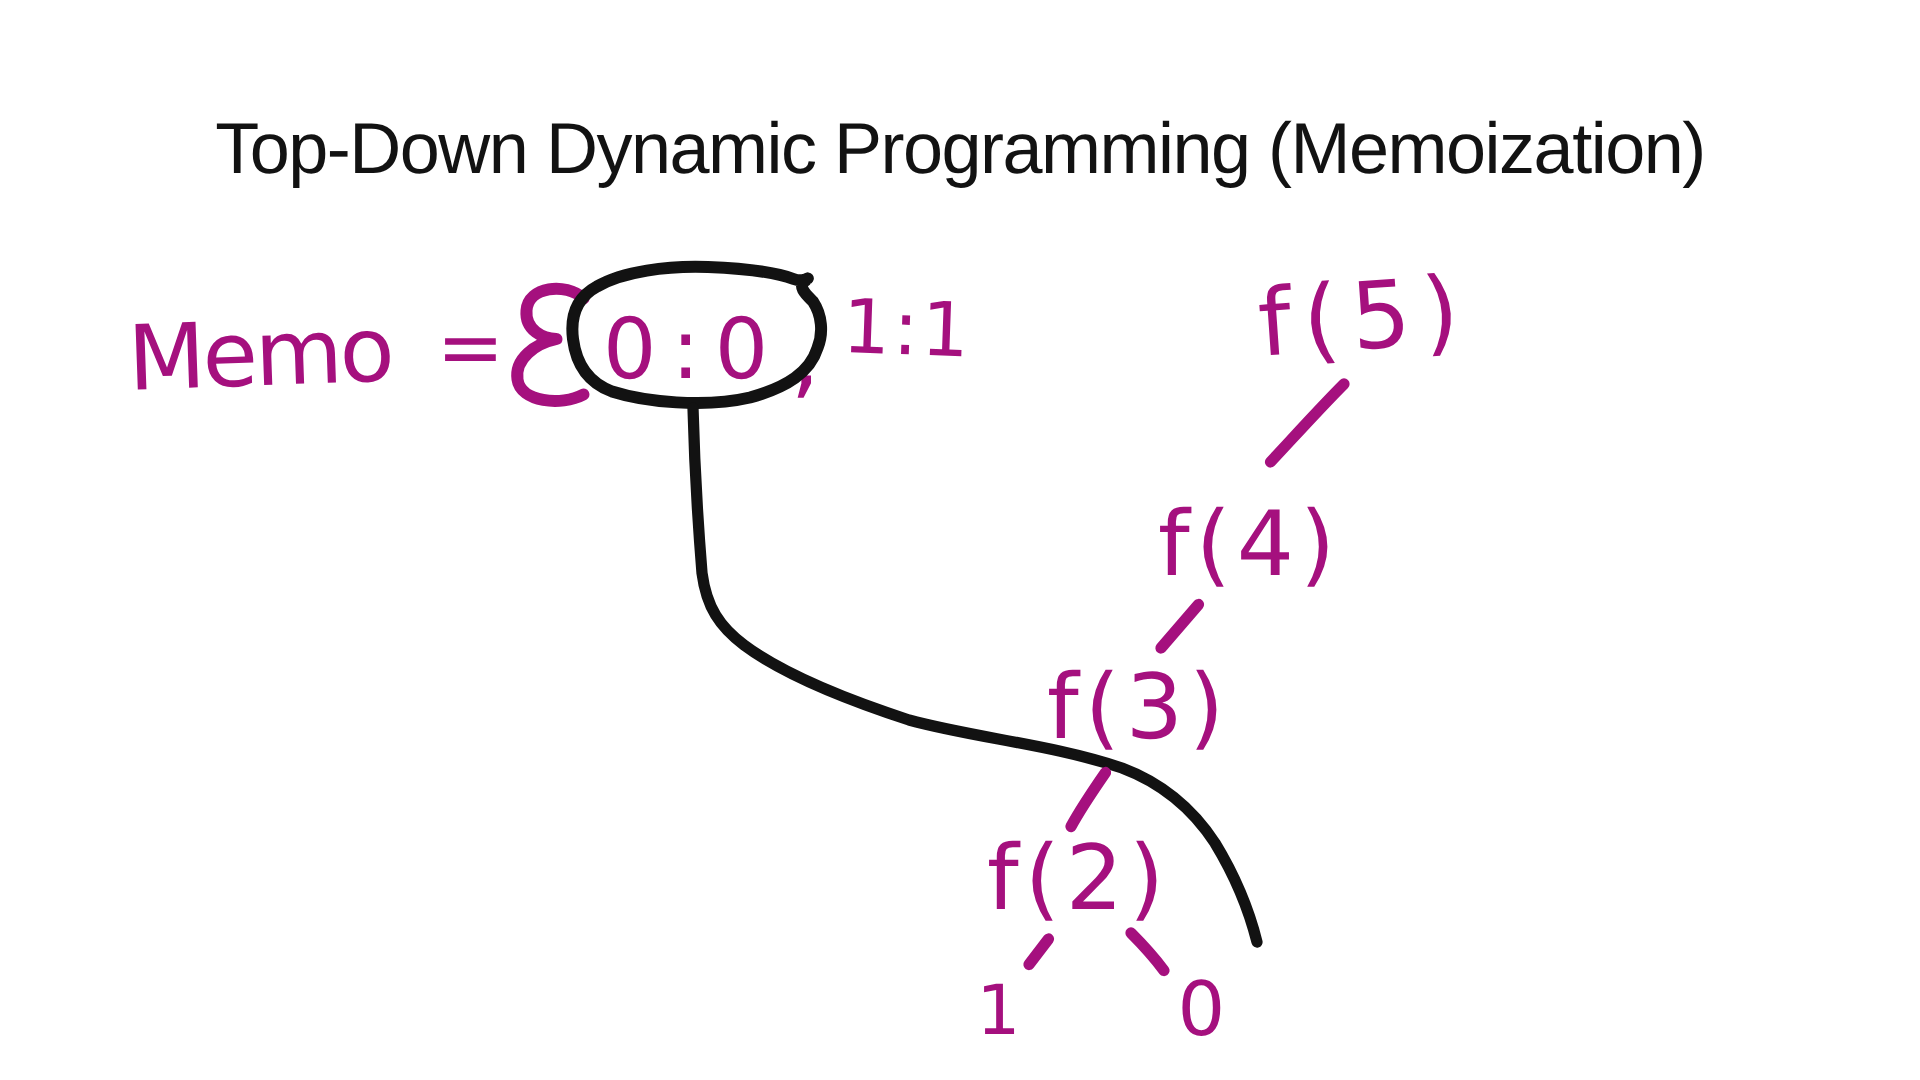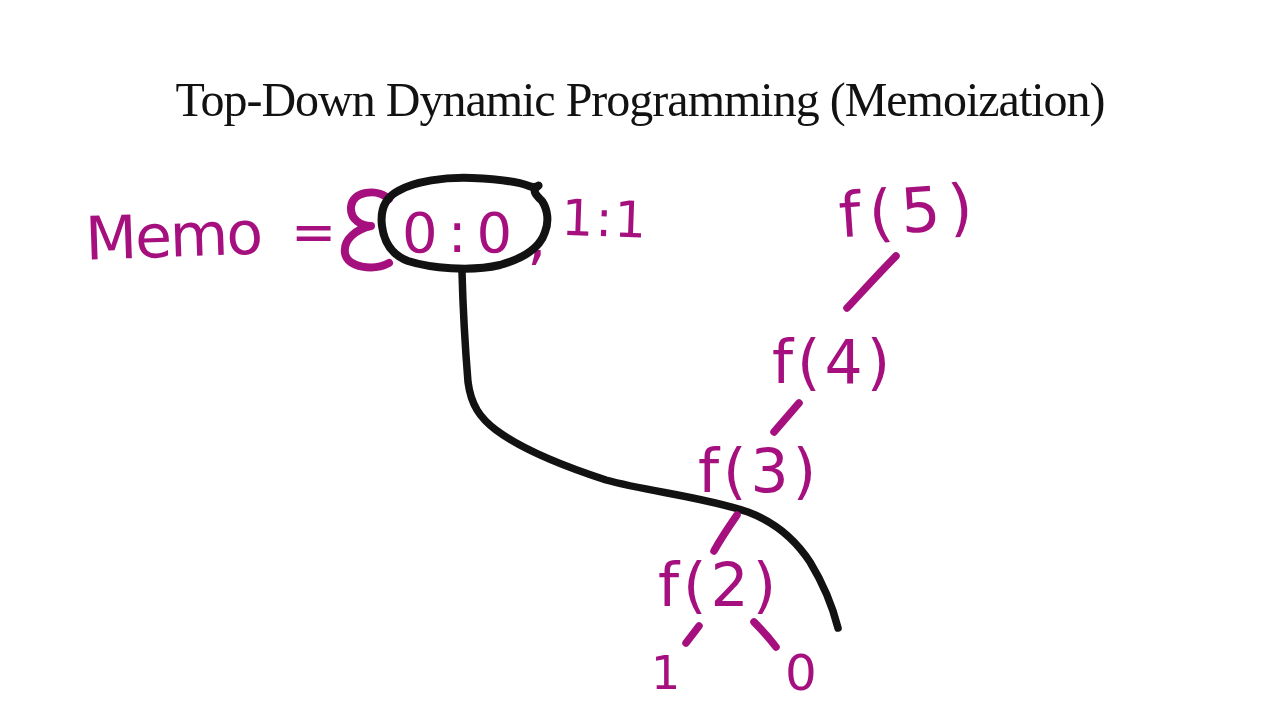--- a/index.html
+++ b/index.html
@@ -20,21 +20,21 @@
   .title {
     position: absolute;
     top: 72px;
     left: 0;
     width: 1280px;
     text-align: center;
     font-size: 48px;
     font-weight: 500;
     letter-spacing: -1px;
     color: var(--ink-black, #121212);
-    font-family: Liberation Serif, serif;
+    font-family: Liberation Sans, sans-serif;
     white-space: nowrap;
   }
   svg.drawing {
     position: absolute;
     left: 0;
     top: 0;
     width: 1280px;
     height: 720px;
   }
   .hand {

